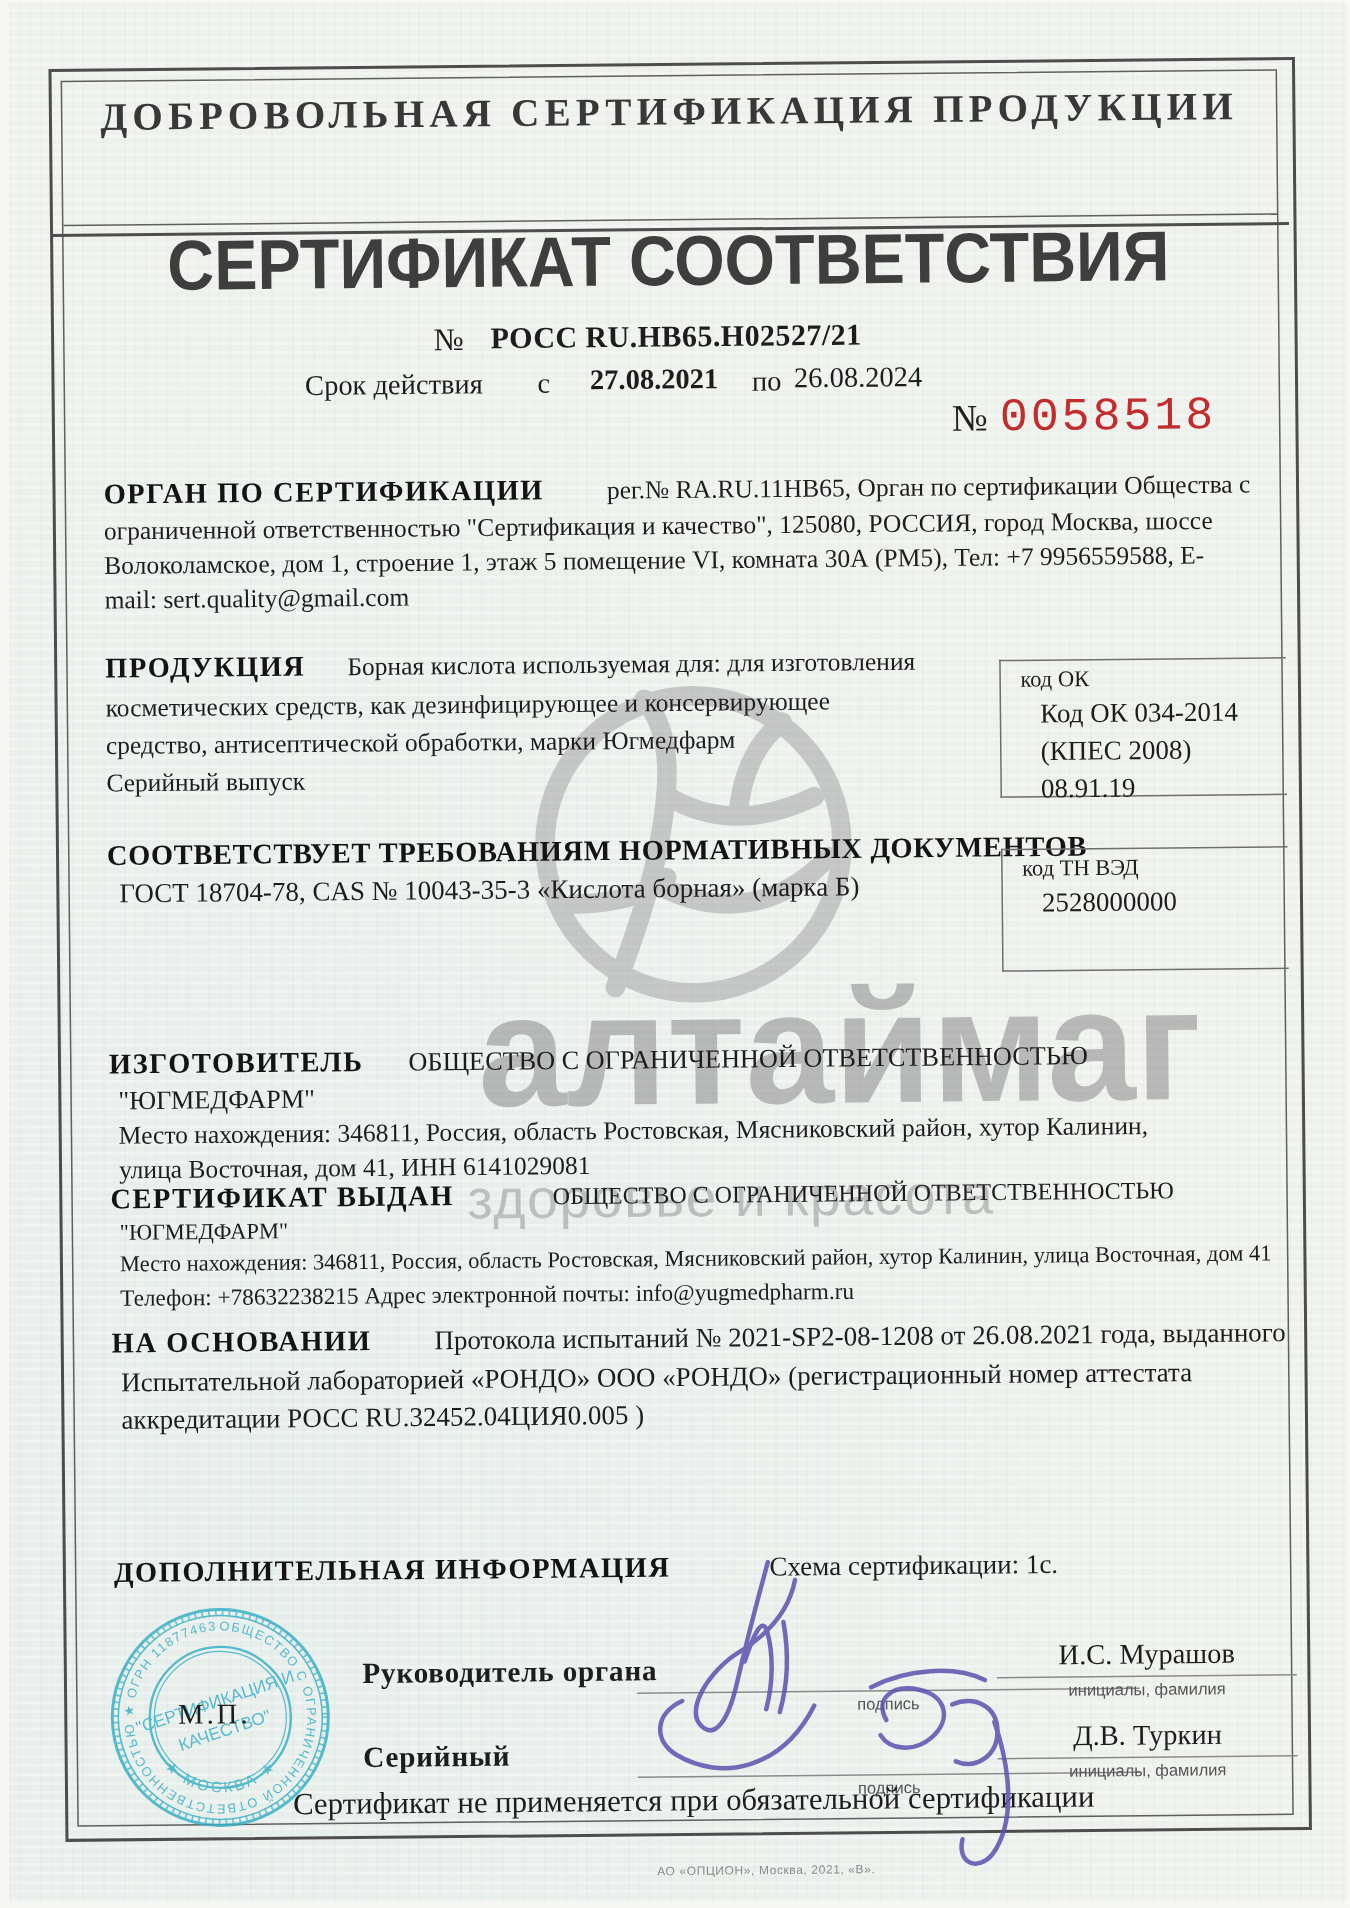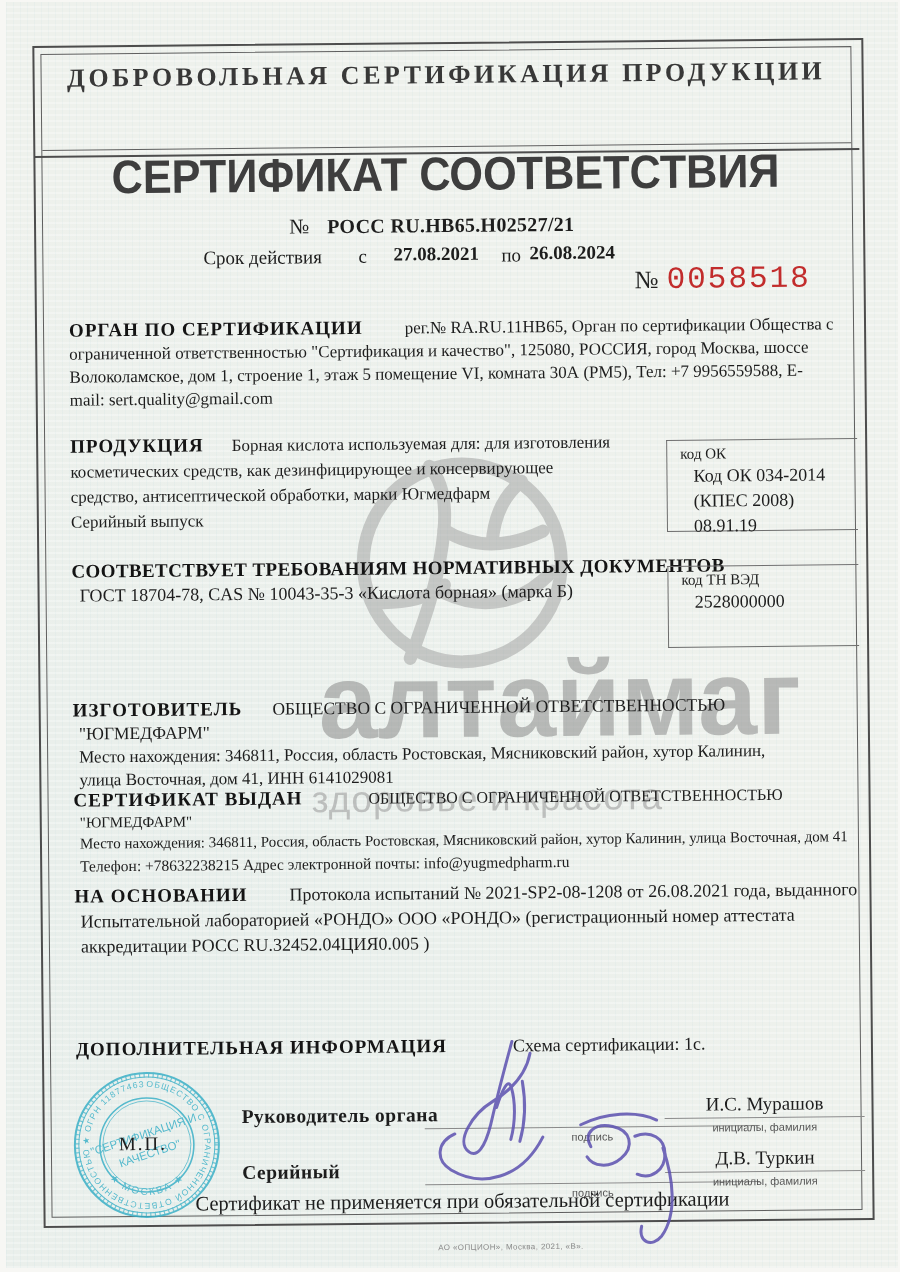--- a/index.html
+++ b/index.html
@@ -22,21 +22,21 @@
   .hdr{left:40px;top:60px;width:823px;text-align:center;font-weight:bold;font-size:26px;
        letter-spacing:3.5px;color:#383838;}
   .title{left:80px;top:146px;width:740px;text-align:center;font-family:"Liberation Sans",sans-serif;
        font-weight:bold;font-size:47px;color:#3e3e3e;transform:scaleX(.92);letter-spacing:0px;}
   .certno-lbl{left:293px;top:213px;font-size:21px;}
   .certno{left:331px;top:214px;font-size:20px;font-weight:bold;letter-spacing:.3px;}
   .v-lbl{left:207px;top:245px;font-size:19px;}
   .v-c{left:362px;top:245px;font-size:19px;}
   .v-from{left:397px;top:243px;font-size:19px;font-weight:bold;}
   .v-po{left:505px;top:245px;font-size:19px;}
-  .v-to{left:533px;top:243px;font-size:19px;font-weight:bold;}
+  .v-to{left:533px;top:243px;font-size:19px;font-weight:normal;}
   .formno-lbl{left:638px;top:268px;font-size:25px;color:#222;}
   .formno{left:670px;top:264px;font-family:"Liberation Mono",monospace;font-size:31px;
           color:#c22c2c;letter-spacing:2px;}
   
   .sec{line-height:23px;}
   .sec .row{white-space:nowrap;}
   .lbl{font-weight:bold;font-size:19px;letter-spacing:1px;color:#141414;}
   .bt{font-size:17px;color:#1d1d1d;}
   .caps{font-size:17.5px;}
   

